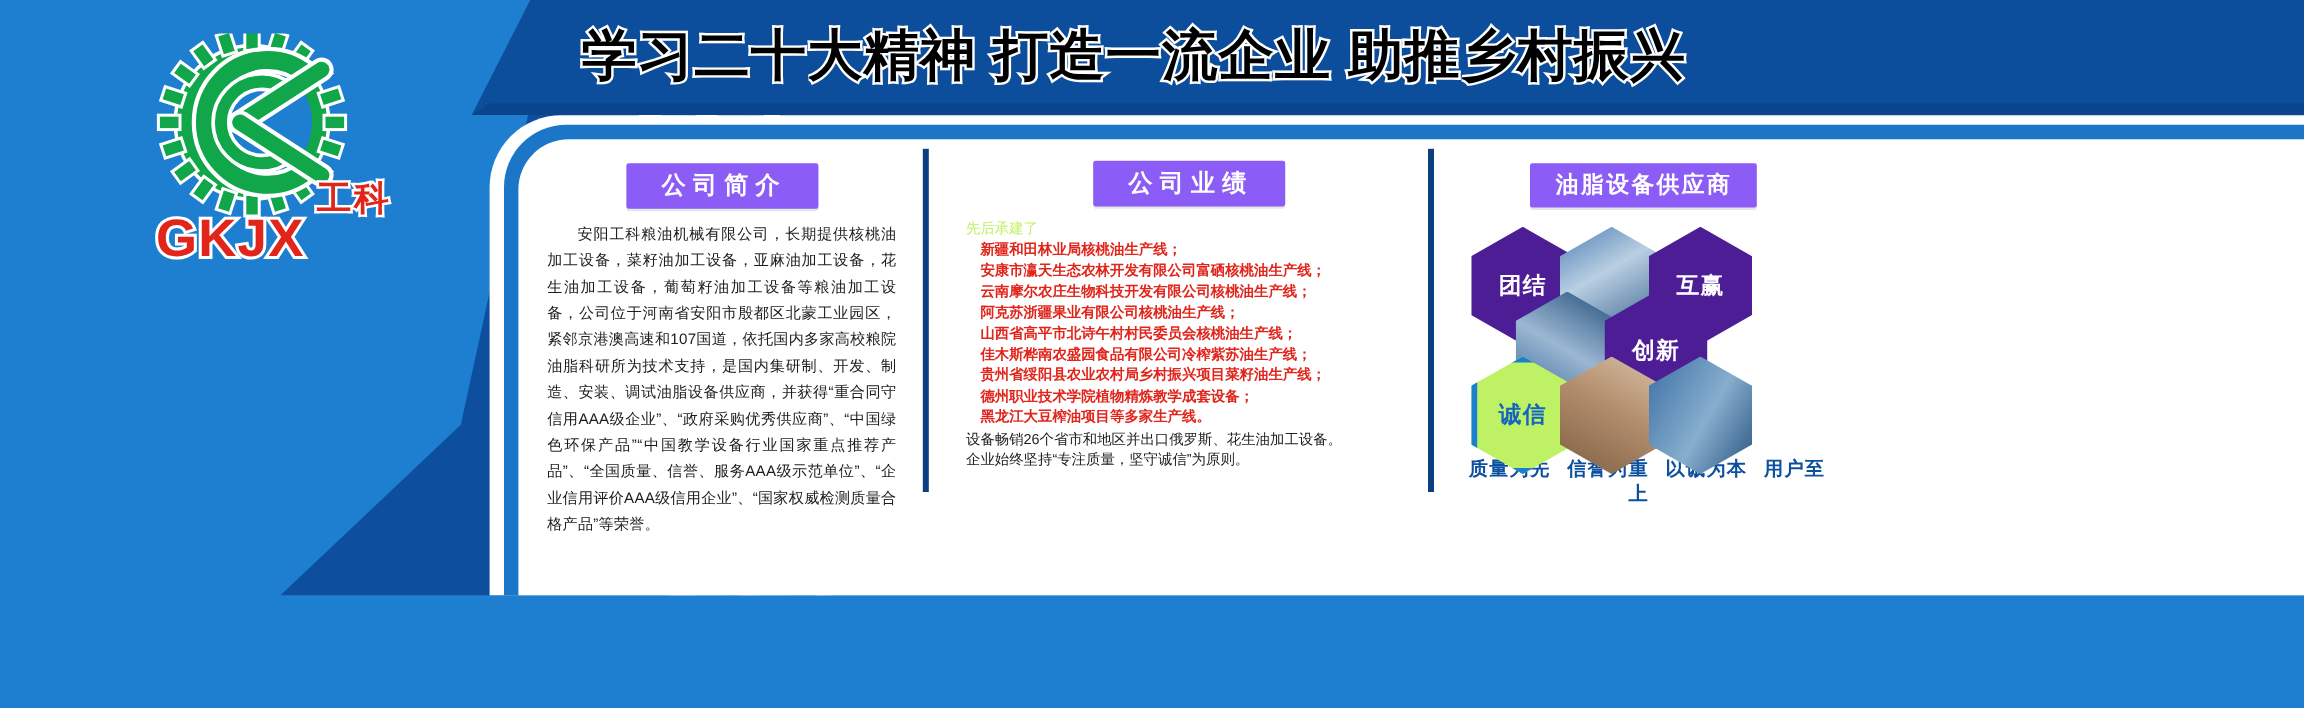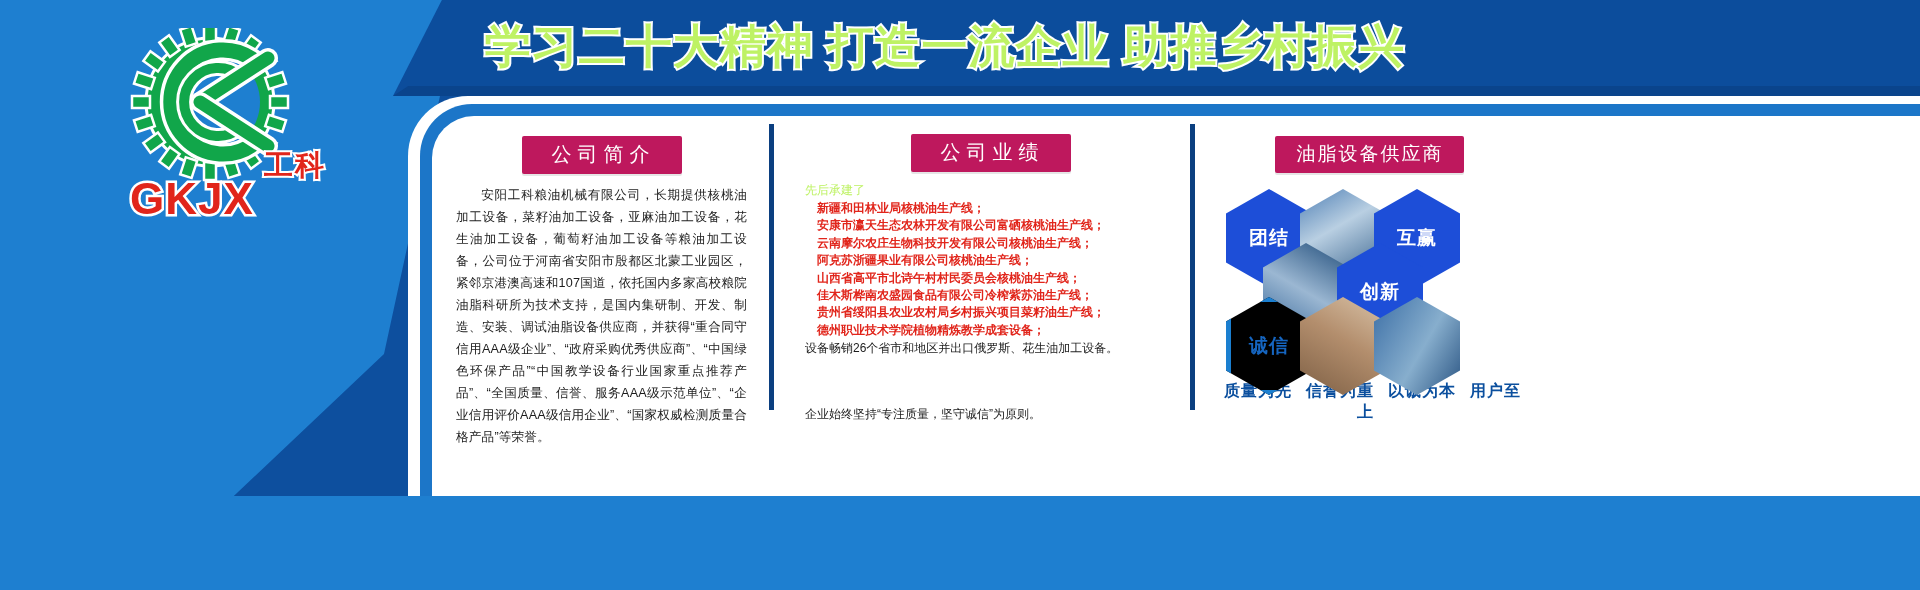--- a/index.html
+++ b/index.html
@@ -45,21 +45,21 @@
   }
   .title-bar-shade {
     position:absolute; left:393px; top:86px; width:1527px; height:10px;
     background:#0a448c; z-index:4;
     clip-path: polygon(1% 0, 100% 0, 100% 100%, 0% 100%);
   }
   .title-text {
     position:absolute; top:16px; left:440px; width:1010px; height:62px;
     z-index:6; display:flex; align-items:center; justify-content:center;
     font-size:46px; font-weight:bold; letter-spacing:1px;
-    color:#bef264;
+    color:#000000;
     -webkit-text-stroke:4px #ffffff;
     paint-order: stroke fill;
     white-space:nowrap;
   }
 
   
   .shell-outer {
     position:absolute; left:408px; top:96px; width:1512px; height:400px;
     background:#ffffff; border-radius:60px 0 0 0; z-index:5;
   }
@@ -80,50 +80,50 @@
 
   
   .panels { position:absolute; left:432px; top:116px; width:1488px; height:300px; z-index:8; display:flex; }
   .panel { position:relative; height:100%; }
   .panel.p1 { width:337px; padding:14px 22px 0 24px; }
   .panel.p2 { width:421px; padding:12px 14px 0 36px; }
   .panel.p3 { width:350px; padding:14px 10px 0 18px; }
 
   .pill {
     margin:6px auto 10px auto;
-    background:#be185d; color:#ffffff;
+    background:#8b5cf6; color:#ffffff;
     border-radius:2px; text-align:center;
-    font-size:20px; font-weight:normal; letter-spacing:6px;
+    font-size:20px; font-weight:bold; letter-spacing:6px;
     padding:5px 26px 6px 30px; width:fit-content;
     box-shadow:0 2px 0 rgba(0,0,0,0.10);
   }
   .pill.wide { letter-spacing:2px; padding:5px 20px 6px 22px; font-size:19px; }
 
   .body-text {
     font-size:12.6px; line-height:22px; color:#1c1c1c;
     text-align:justify; text-justify:inter-ideograph;
     text-indent:2em; letter-spacing:0.2px;
   }
 
   .ach-intro { font-size:12px; line-height:17px; color:#bef264; margin-bottom:1px; }
   .ach-list { list-style:none; }
   .ach-list li { font-size:12px; line-height:17.4px; color:#e1251b; font-weight:bold; white-space:nowrap;margin-left:12px; }
-  .ach-tail { font-size:12px; line-height:17.4px; color:#1c1c1c;margin-top:48px; }
+  .ach-tail { font-size:12px; line-height:17.4px; color:#1c1c1c; }
   .ach-tail.first { margin-top:1px; }
 
   
   .hexwrap { position:relative; width:330px; height:190px; margin:2px auto 0 auto; }
   .hex {
     position:absolute; width:86px; height:98px;
     clip-path: polygon(50% 0%, 100% 25%, 100% 75%, 50% 100%, 0% 75%, 0% 25%);
     display:flex; align-items:center; justify-content:center;
     font-size:19px; font-weight:bold; color:#ffffff; letter-spacing:1px;
   }
-  .hex.solid { background:#1d4ed8; }
-  .hex.outline { background:#000000; color:#1565c0;
+  .hex.solid { background:#4c1d95; }
+  .hex.outline { background:#bef264; color:#1565c0;
      box-shadow: inset 0 0 0 5px #1b7fd0; }
   .hex.photo-a { background:linear-gradient(150deg,#4e7fb5 0%,#b9cfe2 40%,#23517f 100%); }
   .hex.photo-b { background:linear-gradient(30deg,#2b5e93 0%,#9bb7d2 50%,#1d4a78 100%); }
   .hex.photo-c { background:linear-gradient(210deg,#d9c3a8 0%,#b38e6d 45%,#7d5f44 100%); }
   .hex.photo-d { background:linear-gradient(120deg,#3c6fa6 0%,#87aecd 55%,#2a5482 100%); }
 
   .hx-a { left:18px;  top:6px; }
   .hx-b { left:92px;  top:6px; }   
   .hx-c { left:166px; top:6px; }
   .hx-d { left:55px;  top:60px; }  
@@ -237,20 +237,21 @@
     <div class="ach-intro">先后承建了</div>
     <ul class="ach-list" id="ach-list">
         <li>新疆和田林业局核桃油生产线；</li>
         <li>安康市瀛天生态农林开发有限公司富硒核桃油生产线；</li>
         <li>云南摩尔农庄生物科技开发有限公司核桃油生产线；</li>
         <li>阿克苏浙疆果业有限公司核桃油生产线；</li>
         <li>山西省高平市北诗午村村民委员会核桃油生产线；</li>
         <li>佳木斯桦南农盛园食品有限公司冷榨紫苏油生产线；</li>
         <li>贵州省绥阳县农业农村局乡村振兴项目菜籽油生产线；</li>
         <li>德州职业技术学院植物精炼教学成套设备；</li>
+        <li>黑龙江大豆榨油项目等多家生产线。</li>
       </ul>
     <div class="ach-tail first">设备畅销26个省市和地区并出口俄罗斯、花生油加工设备。</div>
     <div class="ach-tail">企业始终坚持“专注质量，坚守诚信”为原则。</div>
   </div>
 
   <div class="panel p3">
     <div class="pill wide">油脂设备供应商</div>
     <div class="hexwrap" id="hexwrap">
         <div class="hex solid hx-a">团结</div>
         <div class="hex photo-a hx-b"></div>

